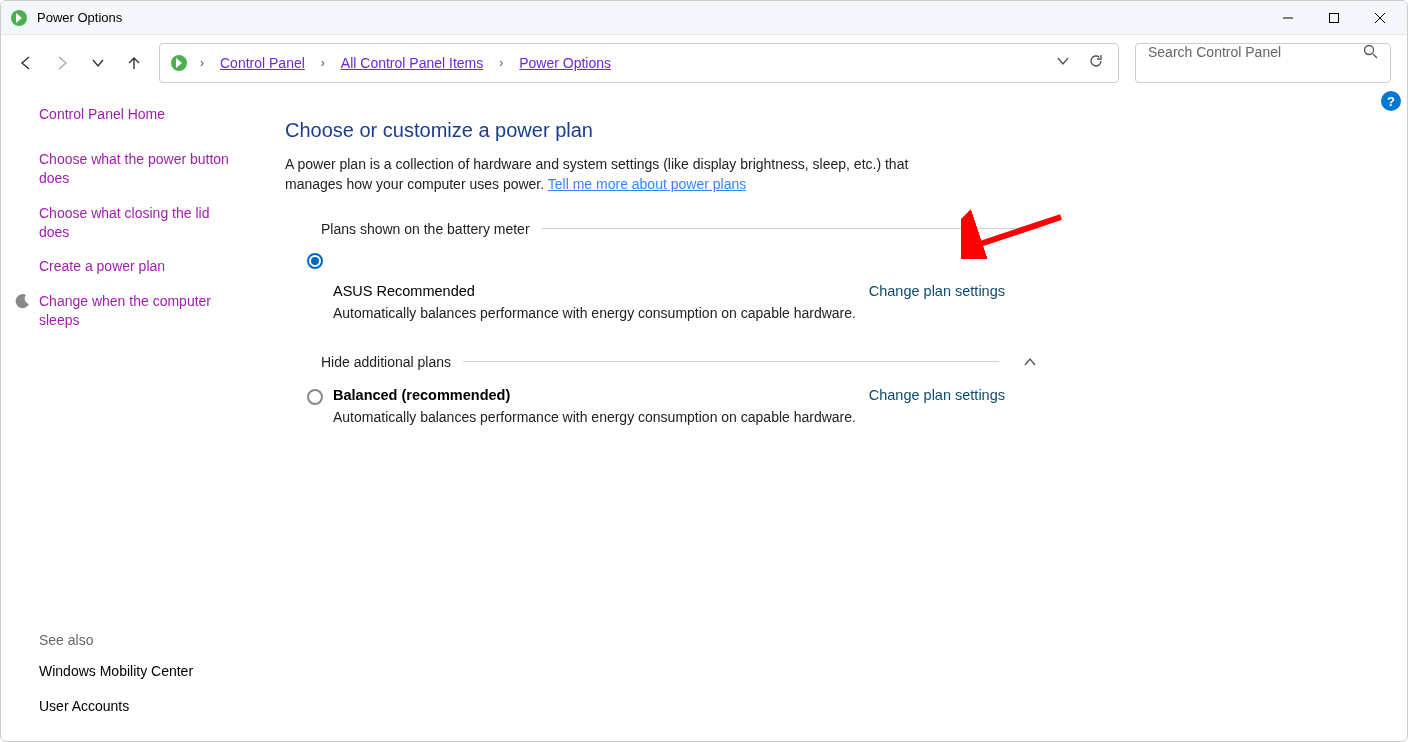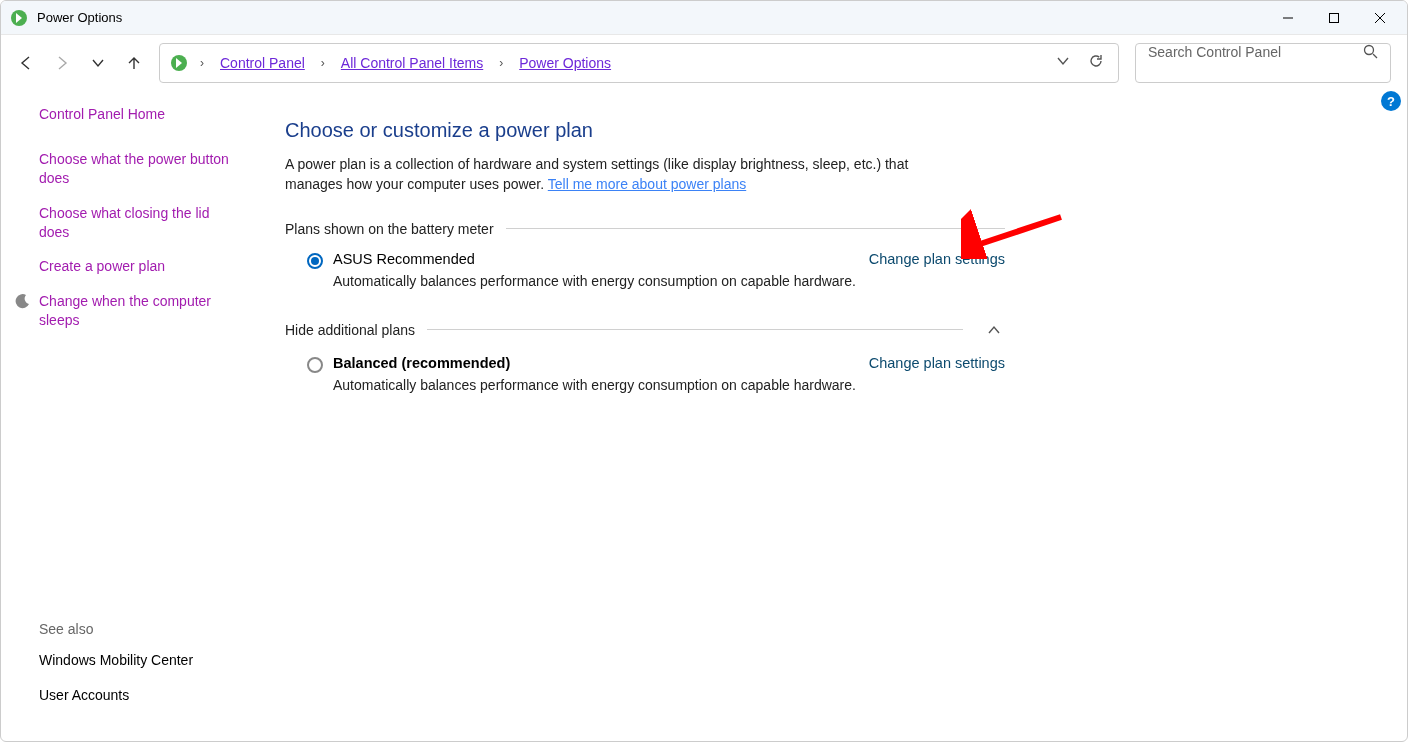--- a/index.html
+++ b/index.html
@@ -28,29 +28,29 @@
   .search-bar { width: 256px; height: 40px; border: 1px solid #ccc; border-radius: 4px; display: flex; align-items: flex-start; padding: 0 12px; color: #666; }
   .search-bar input { border: none; outline: none; flex: 1; font-size: 14px; color: #000; }
   .search-bar input::placeholder { color: #666; }
 
   
   .body { display: flex; height: calc(742px - 34px - 56px); }
   .sidebar { width: 260px; padding: 14px 0 14px 38px; position: relative; }
   .sidebar a { display: block; color: #a21caf; font-size: 14px; text-decoration: none; margin-bottom: 16px; line-height: 1.35; padding-right: 18px; }
   .sidebar .with-icon { position: relative; }
   .sidebar .with-icon .side-icon { position: absolute; left: -24px; top: 1px; width: 16px; height: 16px; }
-  .sidebar .see-also { position: absolute; bottom: 22px; left: 38px; }
+  .sidebar .see-also { position: absolute; bottom: 11px; left: 38px; }
   .sidebar .see-also h4 { font-size: 14px; font-weight: 400; color: #666; margin-bottom: 14px; }
 
   .content { flex: 1; padding: 20px 24px; position: relative; }
   .content h1 { font-size: 20px; font-weight: 400; color: #1a3e8c; margin-bottom: 12px; margin-top: 8px; }
   .content p.intro { font-size: 14px; color: #222; max-width: 680px; line-height: 1.45; }
   .content p.intro a { color: #3b82f6; text-decoration: underline; }
 
-  .group-header { display: flex; align-items: center; gap: 12px; margin-top: 26px; position: relative; }
+  .group-header { display: flex; align-items: center; gap: 12px; margin-top: 26px; position: relative; margin-left: 36px; }
   .group-header .gh-label { font-size: 14px; color: #222; white-space: nowrap; }
   .group-header .gh-line { flex: 1; height: 1px; background: #d0d0d0; }
   .group-header .gh-toggle { width: 22px; height: 22px; display:flex; align-items:center; justify-content:center; color:#555; margin-left: 8px; }
   .group-body { max-width: 720px; }
 
   .plan-row { display: flex; align-items: flex-start; padding: 14px 0 0 22px; }
   .plan-row .radio { width: 16px; height: 16px; border: 2px solid #888; border-radius: 50%; margin-top: 2px; margin-right: 10px; display:flex; align-items:center; justify-content:center; flex-shrink:0; }
   .plan-row .radio.sel { border-color: #0067c0; }
   .plan-row .radio.sel::after { content:""; width:8px; height:8px; background:#0067c0; border-radius:50%; }
   .plan-row .plan-body { flex: 1; }
@@ -190,21 +190,21 @@
     </p>
 
     <div class="group-header" style="max-width:720px;">
       <span class="gh-label">Plans shown on the battery meter</span>
       <span class="gh-line"></span>
     </div>
     <div class="group-body">
       <div class="plan-row">
         <span class="radio sel"></span>
         <div class="plan-body">
-          <div style="display:flex; align-items:flex-end;">
+          <div style="display:flex; align-items:flex-end;margin-top:32px;">
             <span class="plan-name">ASUS Recommended</span>
             <span style="flex:1"></span>
             <a href="#" class="plan-link">Change plan settings</a>
           </div>
           <div class="plan-desc">Automatically balances performance with energy consumption on capable hardware.</div>
         </div>
       </div>
     </div>
 
     <div class="group-header" style="max-width:720px; margin-top:30px;">

